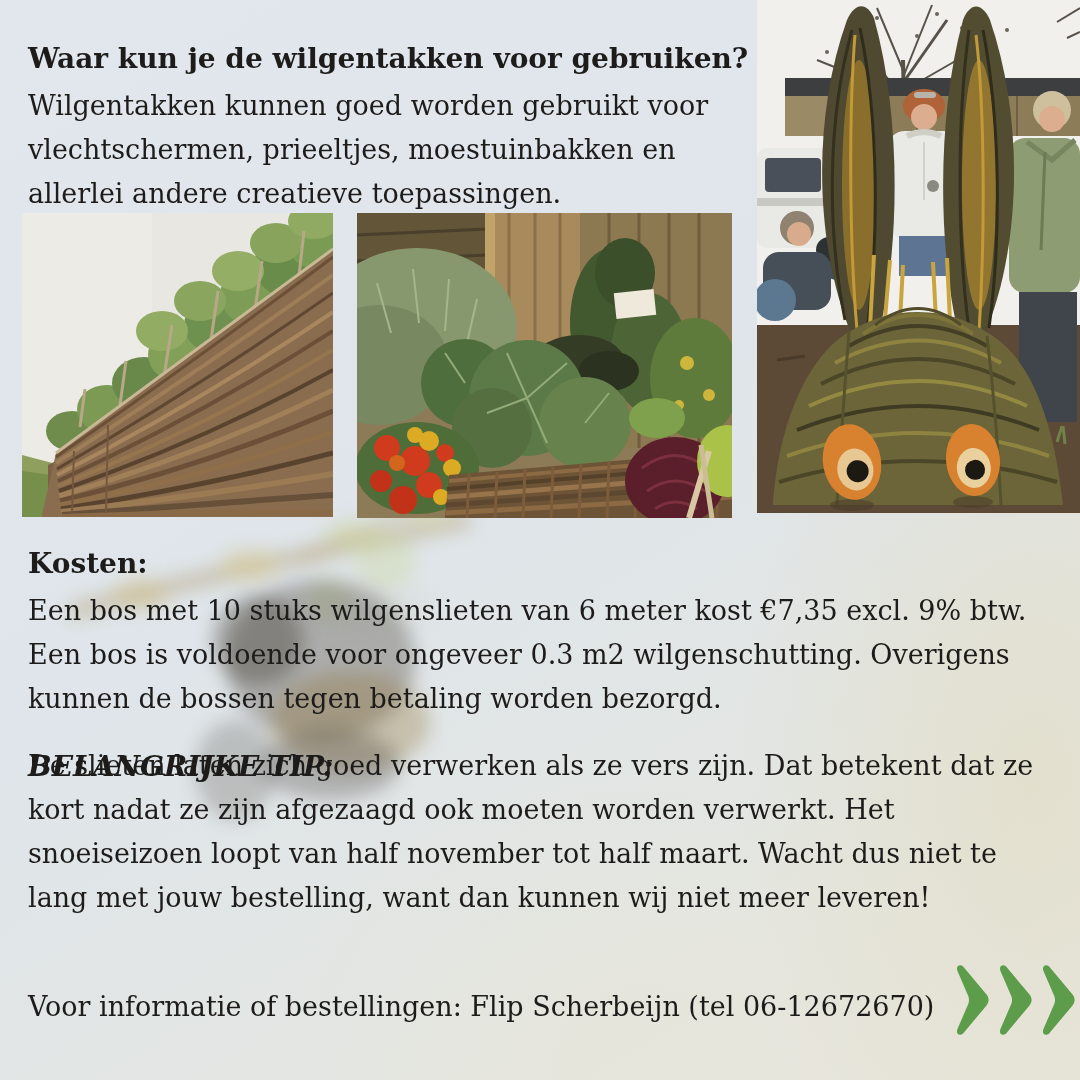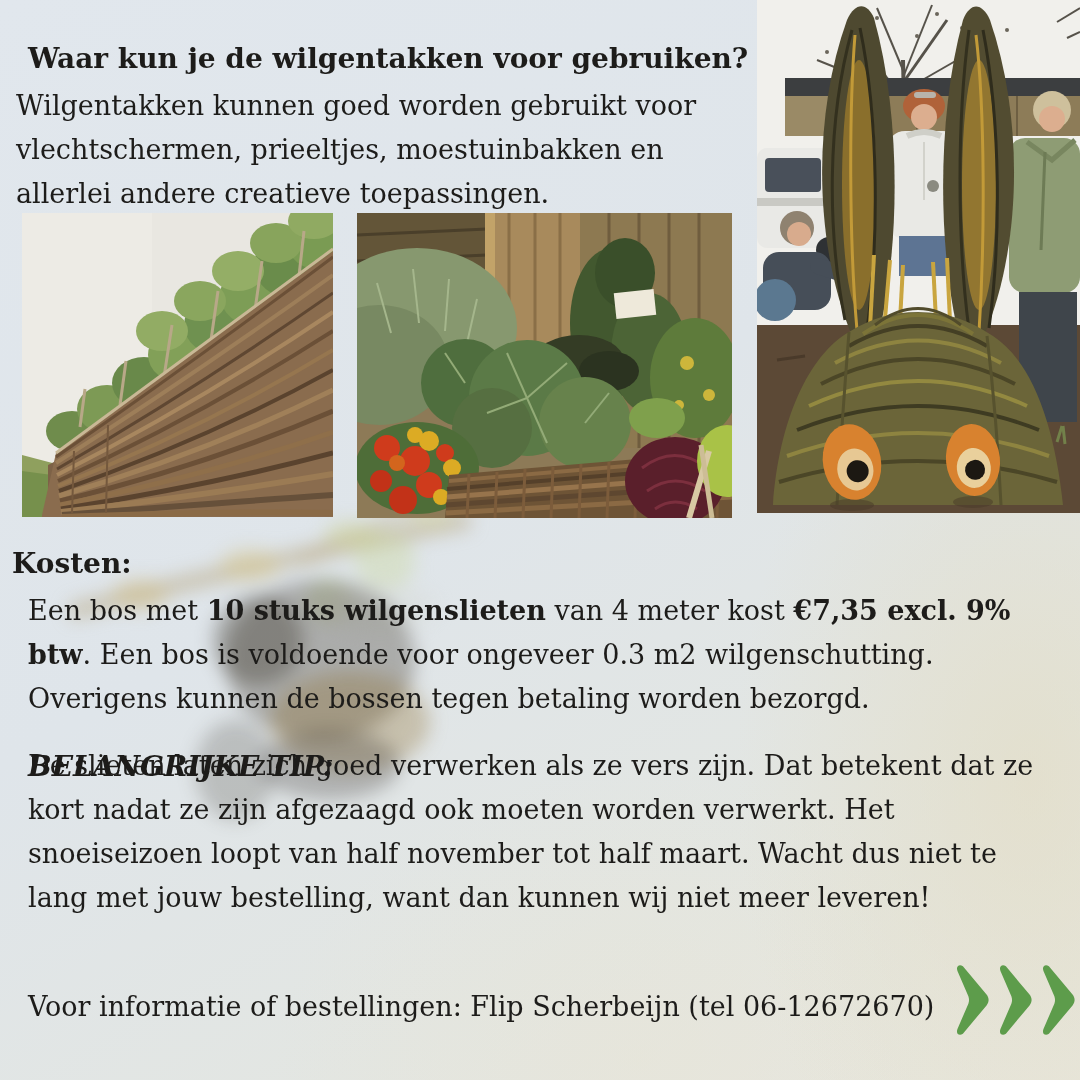--- a/index.html
+++ b/index.html
@@ -8,24 +8,24 @@
     font-family:"DejaVu Serif",serif;color:#1d1c1a;
     background:
       radial-gradient(420px 700px at 1030px 780px, rgba(226,219,193,0.60), rgba(226,219,193,0) 70%),
       radial-gradient(520px 420px at 640px 1060px, rgba(232,228,212,0.45), rgba(232,228,212,0) 70%),
       linear-gradient(150deg,#e1e7ed 0%,#dfe5ea 45%,#e3e6e2 75%,#e8e7de 100%);
   }
   .wm{position:absolute;left:0;top:0;width:1080px;height:1080px;filter:blur(9px);z-index:0;}
   .txt{position:absolute;z-index:2;}
   .h{font-weight:700;font-size:28px;line-height:34px;}
   .p{font-size:27px;line-height:44px;font-weight:400;}
-  .b{font-weight:700;}
+  .b{font-weight:400;}
   .intro-heading{left:28px;top:42px;}
-  .intro-body{left:16px;top:84px;width:712px;}
-  .kosten-heading{left:12px;top:547px;}
+  .intro-body{left:28px;top:84px;width:712px;}
+  .kosten-heading{left:28px;top:547px;}
   .kosten-body{left:28px;top:589px;width:1036px;}
   .tip-heading{left:28px;top:750px;font-style:italic;}
   .tip-body{left:28px;top:744px;width:1036px;}
   .contact-line{left:28px;top:985px;width:950px;}
   .photo{position:absolute;z-index:1;overflow:hidden;}
   .photo svg{display:block;width:100%;height:100%;}
   .photo-fence{left:22px;top:213px;width:311px;height:304px;}
   .photo-garden{left:357px;top:213px;width:375px;height:305px;}
   .photo-sculpture{left:757px;top:0;width:323px;height:513px;}
   .chevrons{position:absolute;left:952px;top:960px;z-index:2;display:flex;gap:3px;}
@@ -337,21 +337,21 @@
         <g transform="rotate(-6 216 460)">
           <ellipse cx="216" cy="460" rx="27" ry="36" fill="#d8822f"></ellipse>
           <ellipse cx="216" cy="468" rx="17" ry="20" fill="#e9d09c"></ellipse>
           <circle cx="217" cy="470" r="10" fill="#1c1812"></circle>
         </g>
       </g>
     </svg>
   </div>
 
   <div class="txt h kosten-heading">Kosten:</div>
-  <div class="txt p kosten-body"><span>Een bos met </span><span class="b">10 stuks wilgenslieten</span><span> van 4 meter kost </span><span class="b">€7,35 excl. 9% btw</span><span>. Een bos is voldoende voor ongeveer 0.3 m2 wilgenschutting. Overigens kunnen de bossen tegen betaling worden bezorgd.</span></div>
+  <div class="txt p kosten-body"><span>Een bos met </span><span class="b">10 stuks wilgenslieten</span><span> van 6 meter kost </span><span class="b">€7,35 excl. 9% btw</span><span>. Een bos is voldoende voor ongeveer 0.3 m2 wilgenschutting. Overigens kunnen de bossen tegen betaling worden bezorgd.</span></div>
 
   <div class="txt h tip-heading">BELANGRIJKE TIP:</div>
   <div class="txt p tip-body">De slieten laten zich goed verwerken als ze vers zijn. Dat betekent dat ze kort nadat ze zijn afgezaagd ook moeten worden verwerkt. Het snoeiseizoen loopt van half november tot half maart. Wacht dus niet te lang met jouw bestelling, want dan kunnen wij niet meer leveren!</div>
 
   <div class="txt p contact-line">Voor informatie of bestellingen: Flip Scherbeijn (tel 06-12672670)</div>
 
   <div class="chevrons">
     <svg width="40" height="80" viewBox="0 0 44 84">
       <path d="M6,10 C4,5 8,2 12,5 L38,36 C41,40 41,44 38,48 L12,79 C8,82 4,79 6,74 L18,46 C19,43 19,41 18,38 Z" fill="#5d9c4b"></path>
     </svg>

